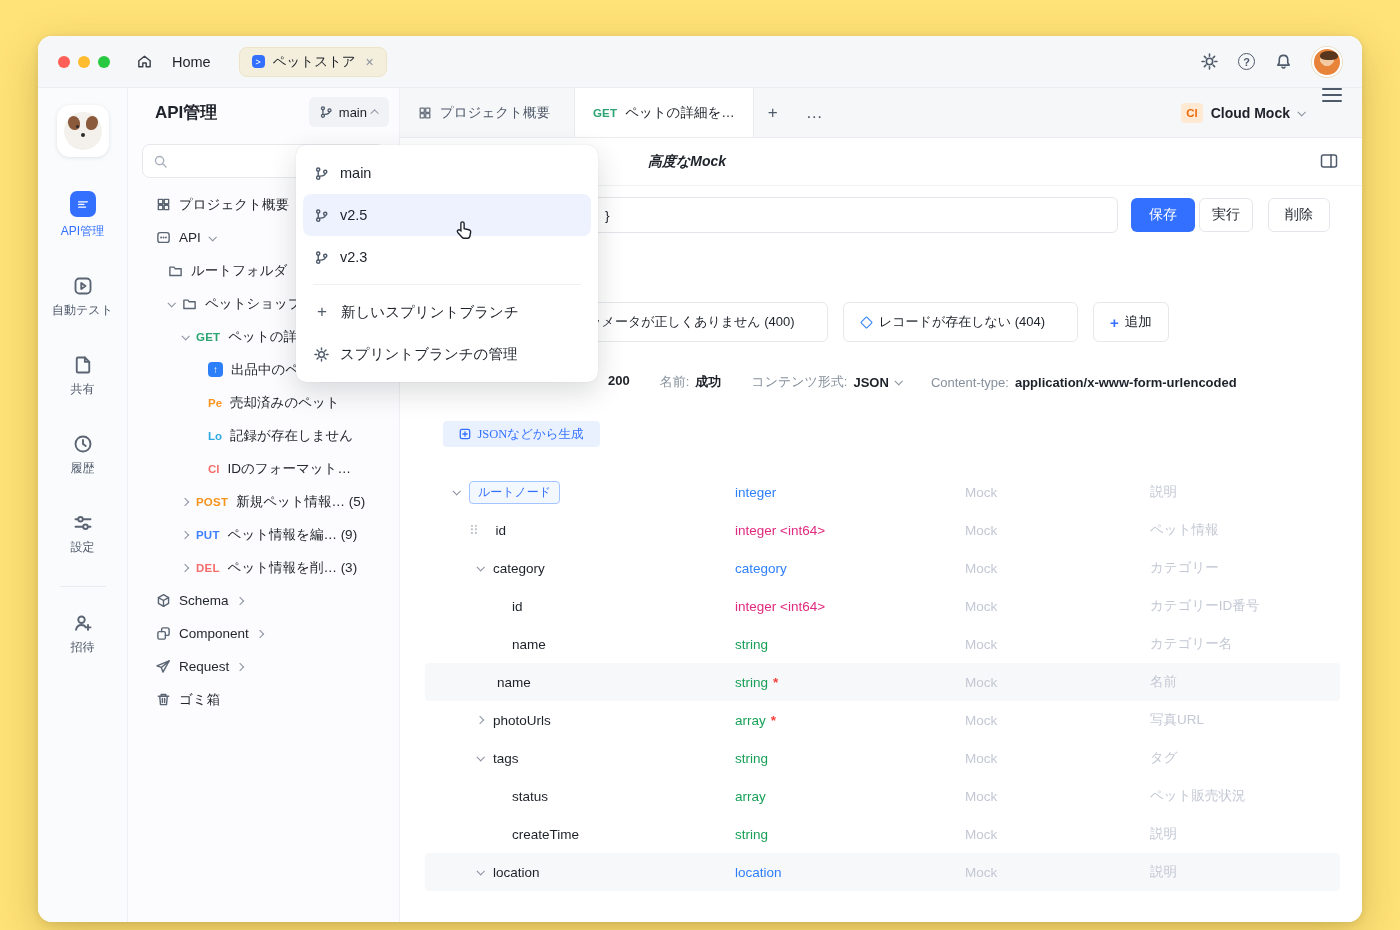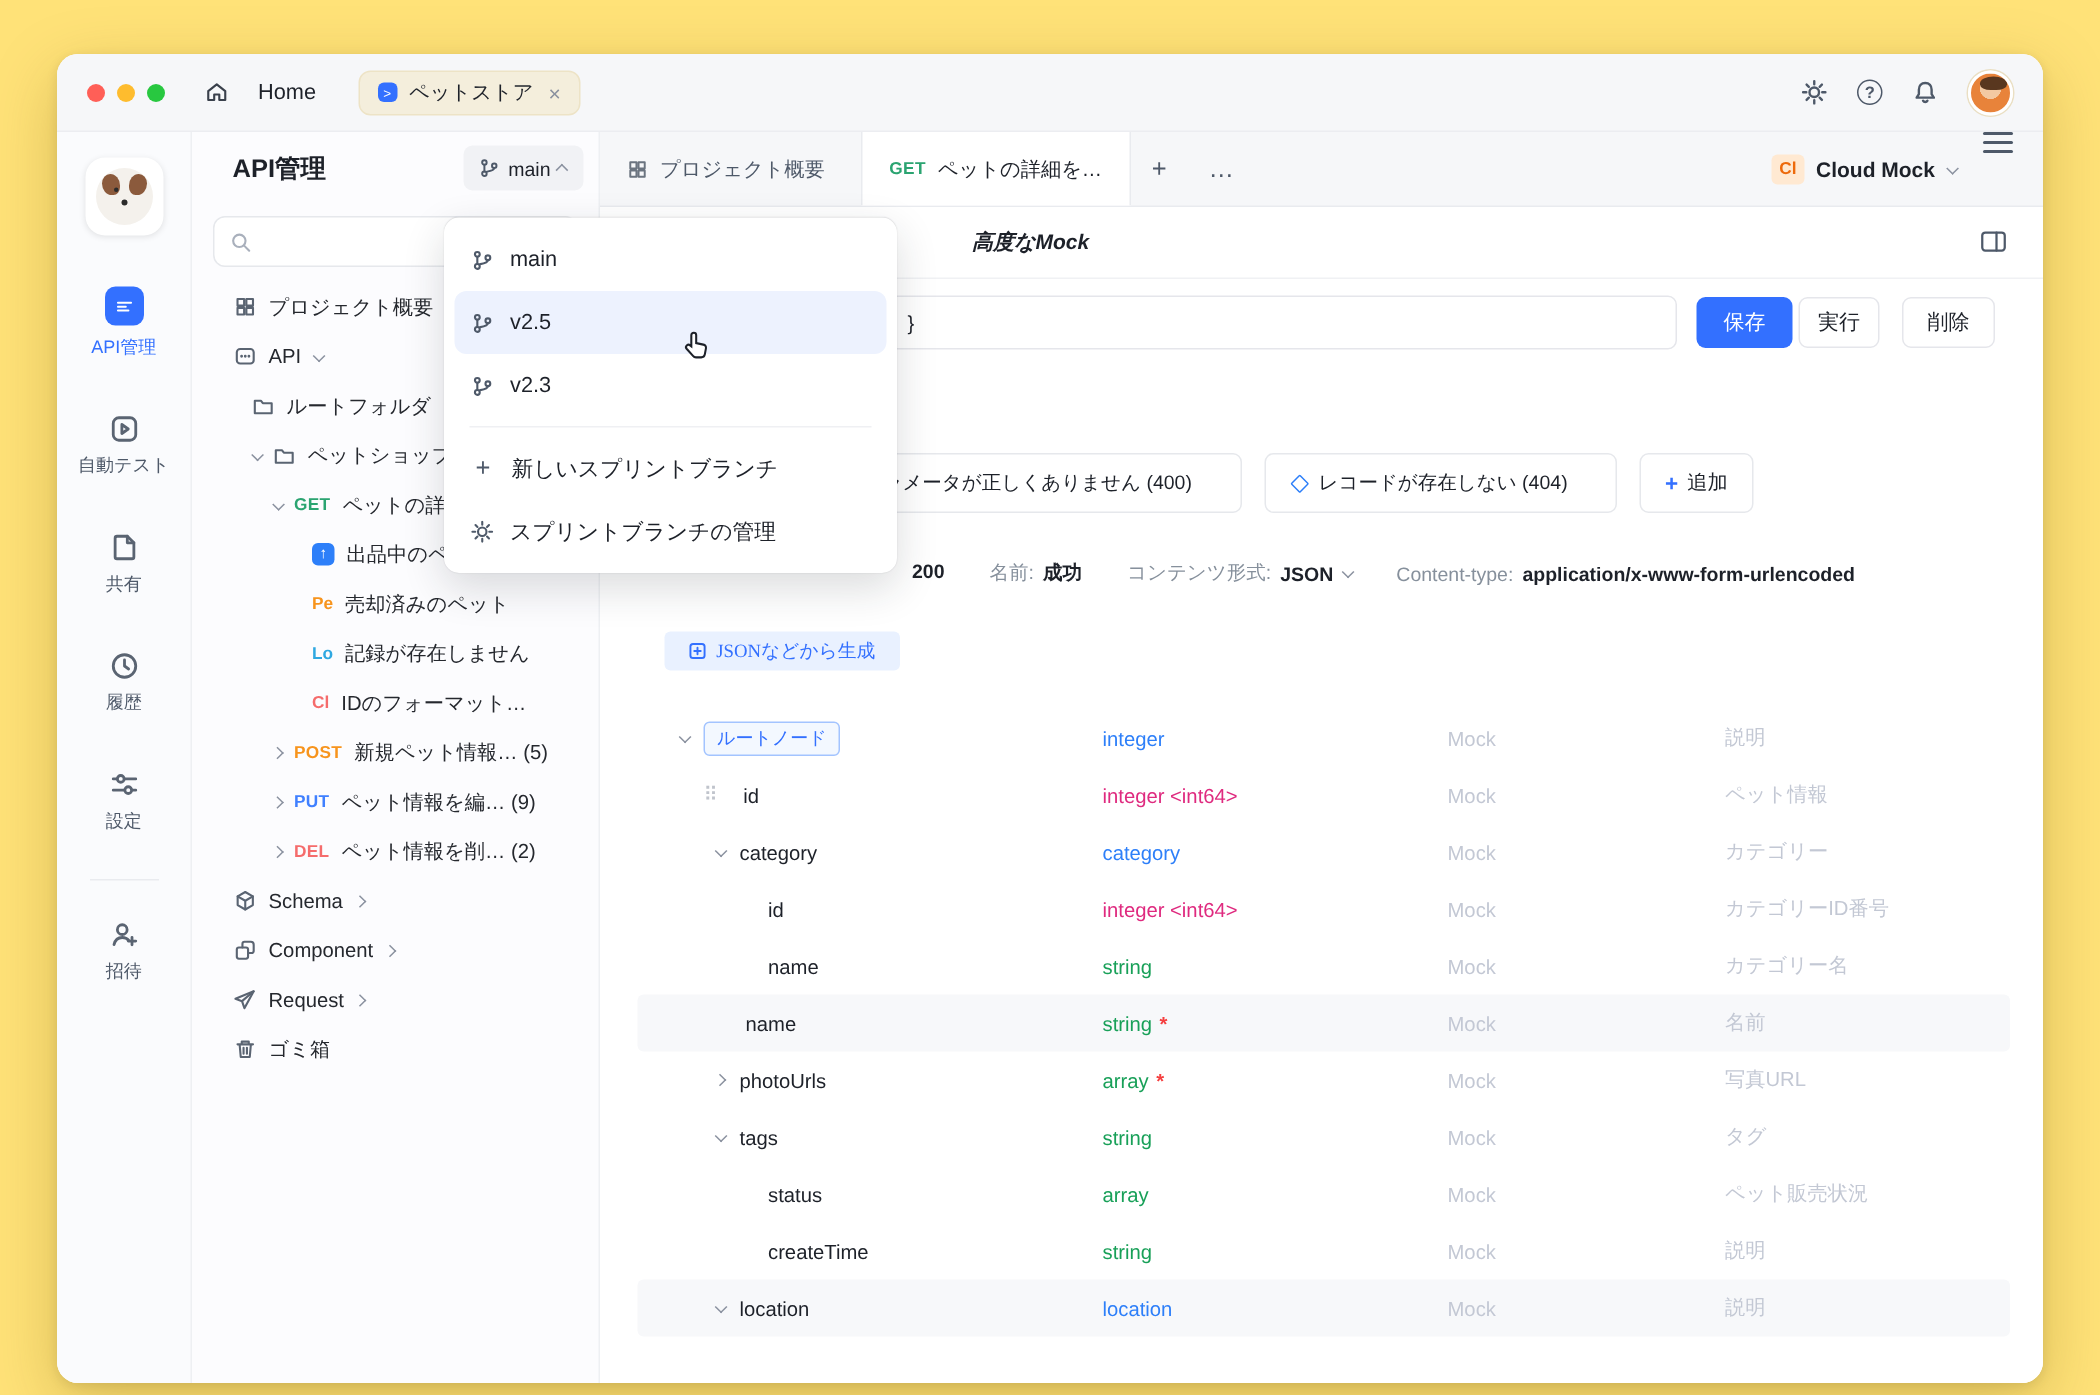--- a/index.html
+++ b/index.html
@@ -364,21 +364,21 @@
           <span>新規ペット情報… (5)</span>
         </div>
         <div class="ti" style="padding-left:54px">
           <span class="chv r sm"></span>
           <span class="mth m-put">PUT</span>
           <span>ペット情報を編… (9)</span>
         </div>
         <div class="ti" style="padding-left:54px">
           <span class="chv r sm"></span>
           <span class="mth m-del">DEL</span>
-          <span>ペット情報を削… (2)</span>
+          <span>ペット情報を削… (3)</span>
         </div>
         <div class="ti" style="padding-left:28px">
           <span class="ic">
             <svg width="15" height="15" viewBox="0 0 16 16">
                 <g class="stroke">
                   <path d="M8 1.8 13.4 4.9v6.2L8 14.2 2.6 11.1V4.9Z"></path>
                   <path d="M8 8l5.4-3.1M8 8 2.6 4.9M8 8v6.2"></path>
                 </g>
               </svg>
           </span>

